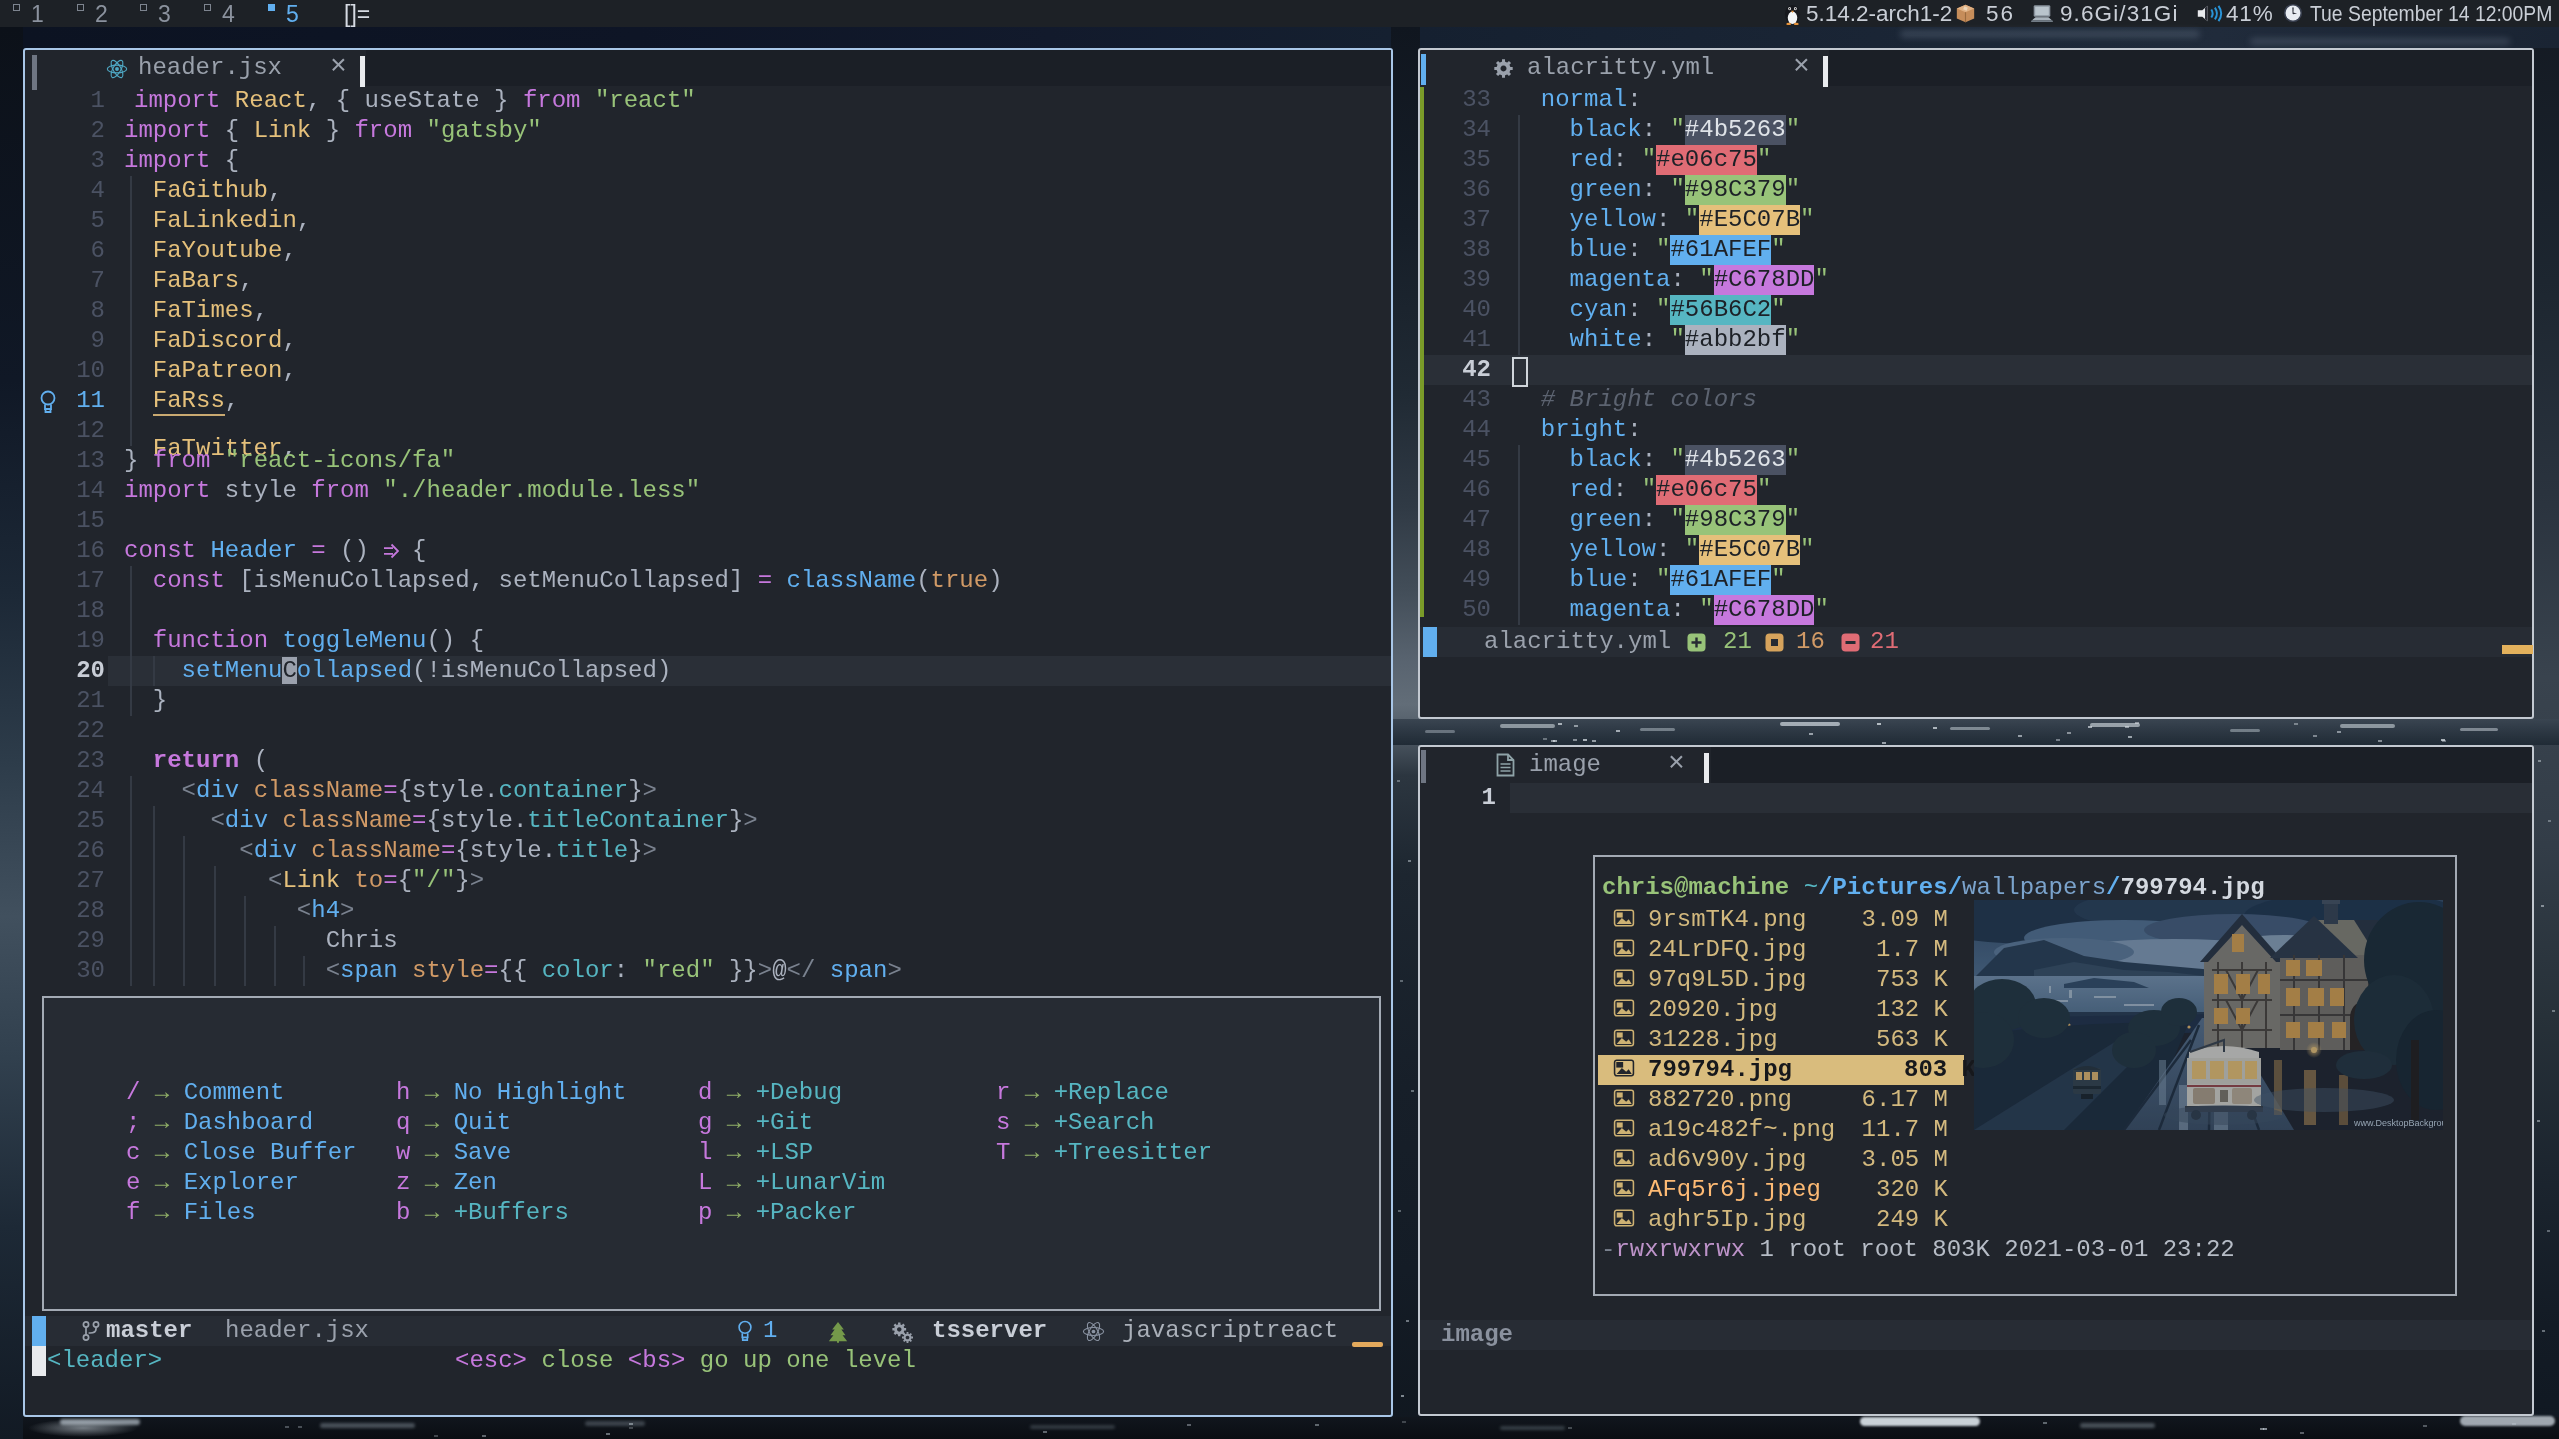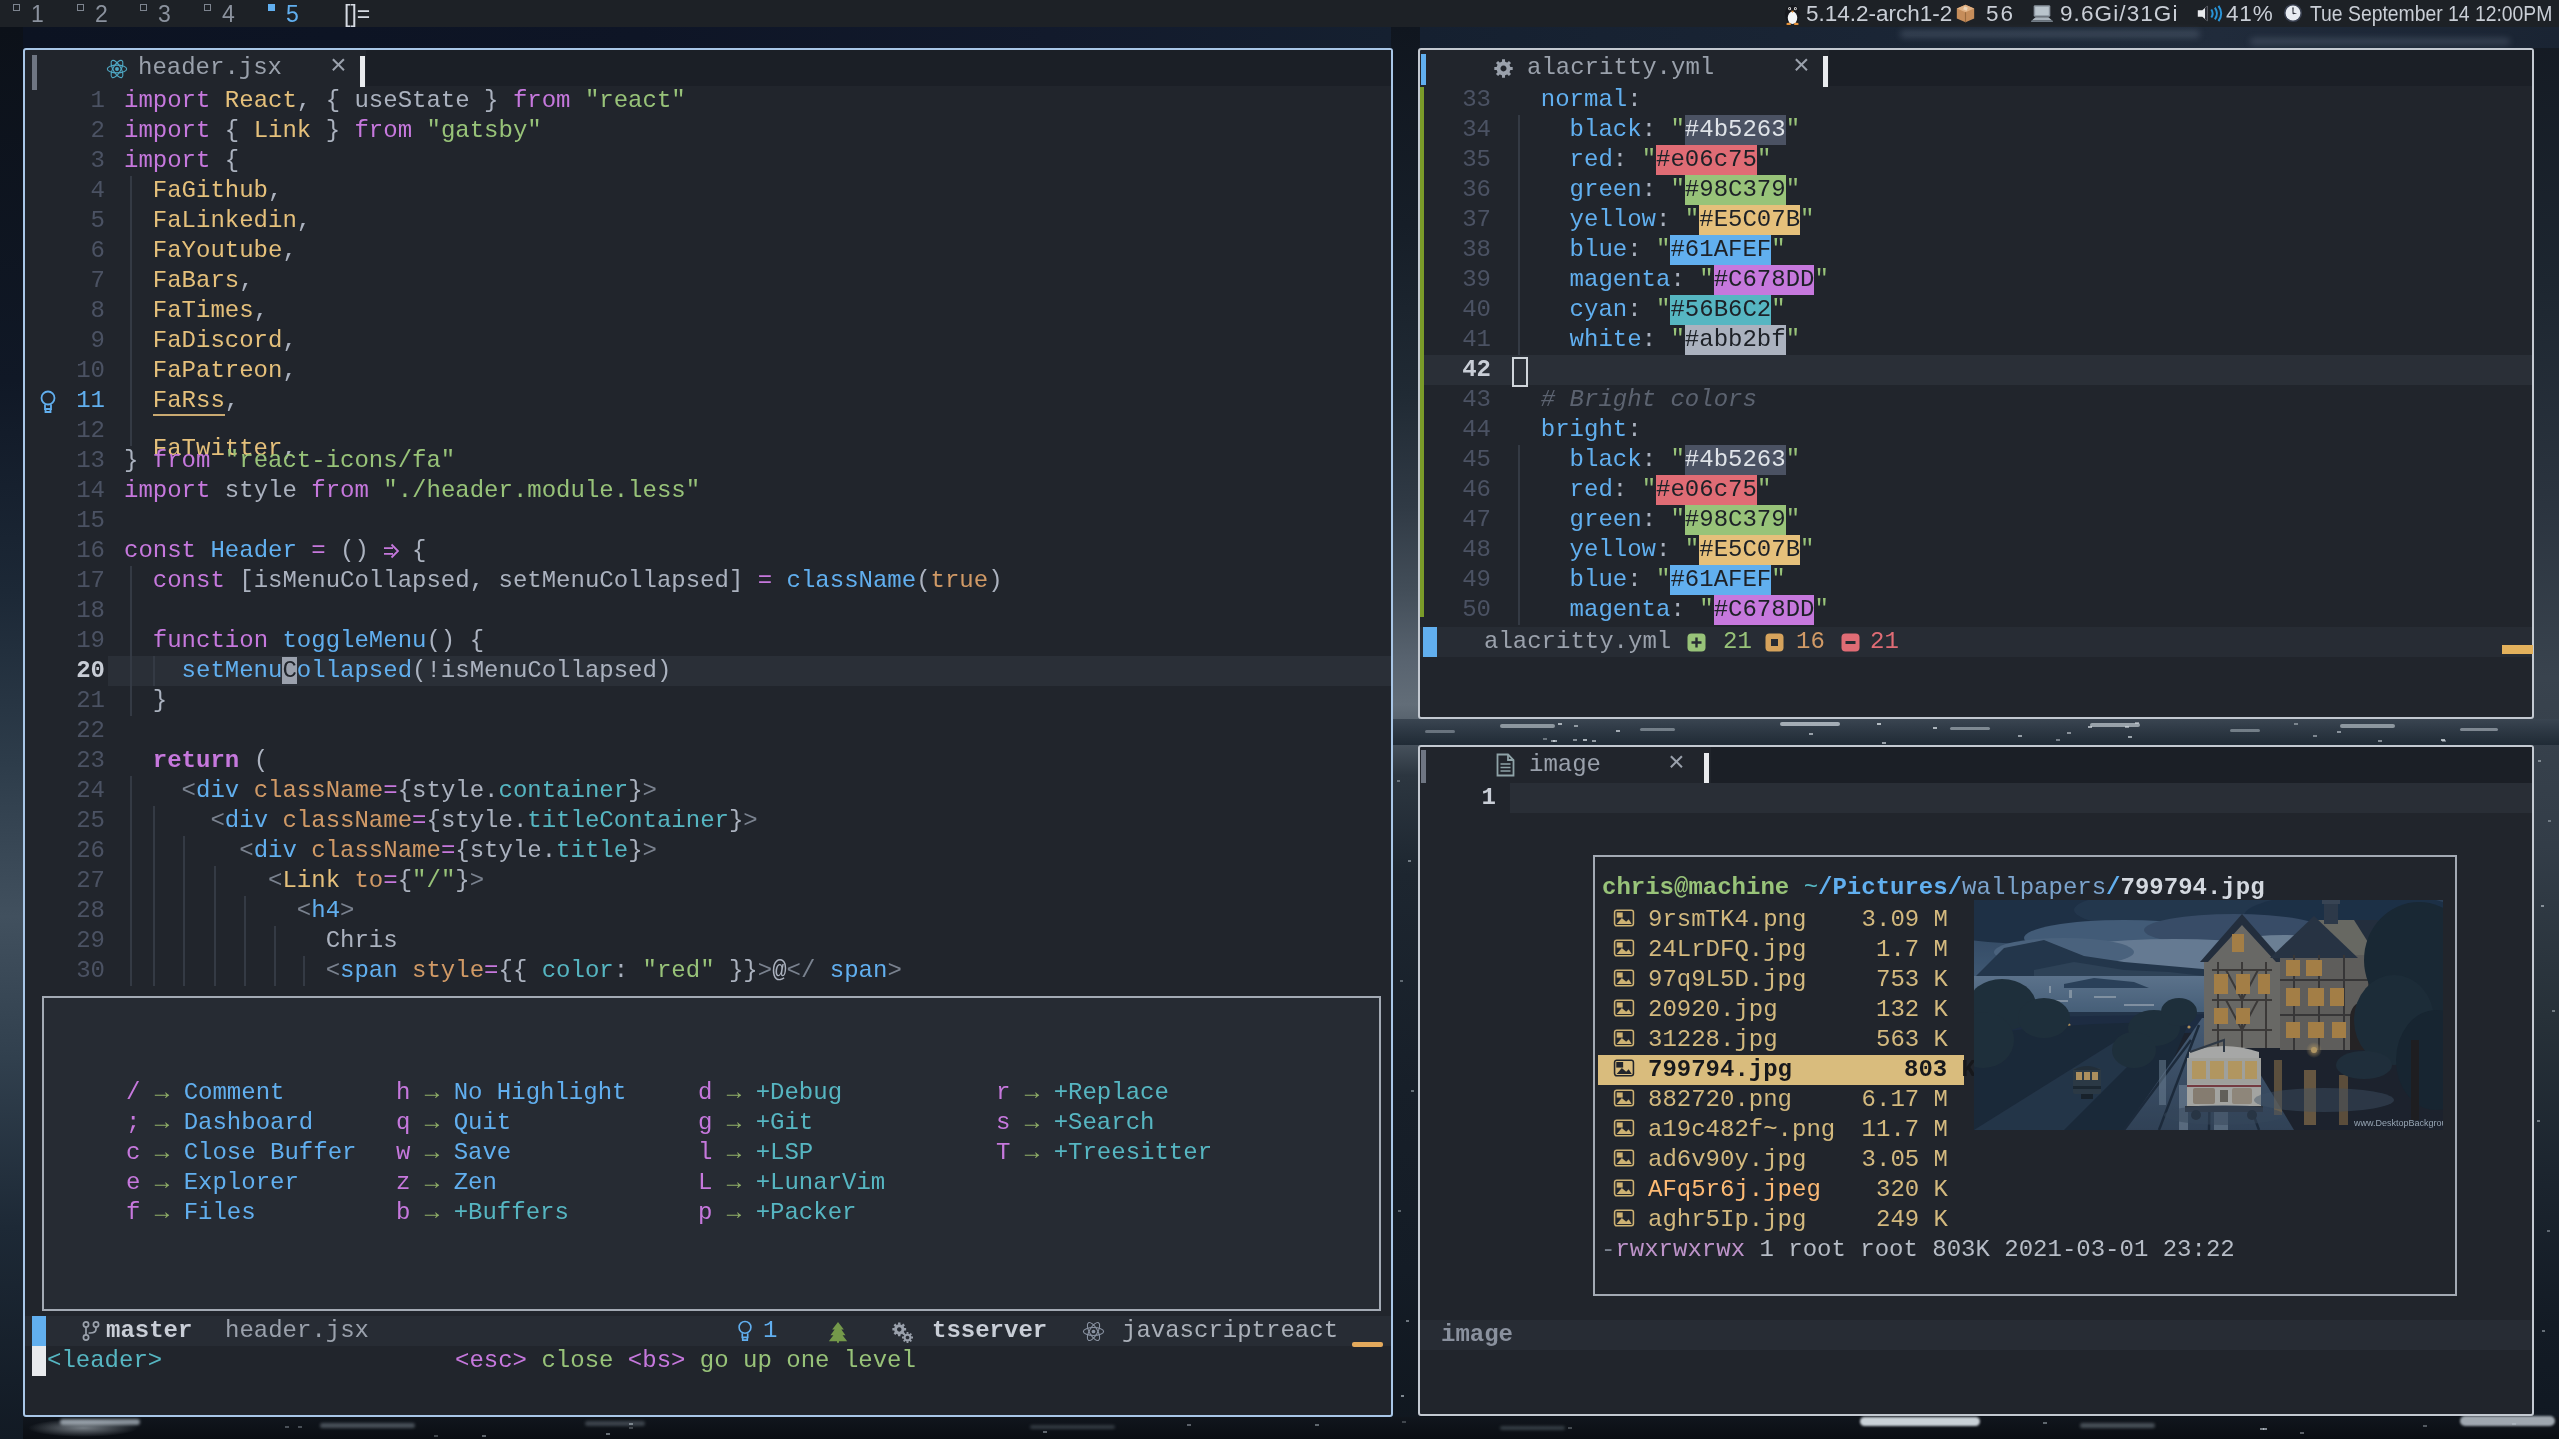--- a/index.html
+++ b/index.html
@@ -169,21 +169,21 @@
 <div class="ln" style="left:7px;top:696px;width:73px;color:#4b5263;font-weight:normal;">23</div>
 <div class="ln" style="left:7px;top:726px;width:73px;color:#4b5263;font-weight:normal;">24</div>
 <div class="ln" style="left:7px;top:756px;width:73px;color:#4b5263;font-weight:normal;">25</div>
 <div class="ln" style="left:7px;top:786px;width:73px;color:#4b5263;font-weight:normal;">26</div>
 <div class="ln" style="left:7px;top:816px;width:73px;color:#4b5263;font-weight:normal;">27</div>
 <div class="ln" style="left:7px;top:846px;width:73px;color:#4b5263;font-weight:normal;">28</div>
 <div class="ln" style="left:7px;top:876px;width:73px;color:#4b5263;font-weight:normal;">29</div>
 <div class="ln" style="left:7px;top:906px;width:73px;color:#4b5263;font-weight:normal;">30</div>
     </div>
 <div id="codeL">
-      <div class="line" style="left:99px;top:36px;text-align:right;"><i class="mg">import</i> <i class="yl">React</i><i class="fg">, { useState } </i><i class="mg">from</i> <i class="gr">"react"</i></div>
+      <div class="line" style="left:109px;top:36px;text-align:right;"><i class="mg">import</i> <i class="yl">React</i><i class="fg">, { useState } </i><i class="mg">from</i> <i class="gr">"react"</i></div>
 <div class="line" style="left:99px;top:66px;"><i class="mg">import</i><i class="fg"> { </i><i class="yl">Link</i><i class="fg"> } </i><i class="mg">from</i> <i class="gr">"gatsby"</i></div>
 <div class="line" style="left:99px;top:96px;"><i class="mg">import</i><i class="fg"> {</i></div>
 <div class="line" style="left:99px;top:126px;"><i class="yl">  FaGithub</i><i class="fg">,</i></div>
 <div class="line" style="left:99px;top:156px;"><i class="yl">  FaLinkedin</i><i class="fg">,</i></div>
 <div class="line" style="left:99px;top:186px;"><i class="yl">  FaYoutube</i><i class="fg">,</i></div>
 <div class="line" style="left:99px;top:216px;"><i class="yl">  FaBars</i><i class="fg">,</i></div>
 <div class="line" style="left:99px;top:246px;"><i class="yl">  FaTimes</i><i class="fg">,</i></div>
 <div class="line" style="left:99px;top:276px;"><i class="yl">  FaDiscord</i><i class="fg">,</i></div>
 <div class="line" style="left:99px;top:306px;"><i class="yl">  FaPatreon</i><i class="fg">,</i></div>
 <div class="line" style="left:99px;top:336px;"><i class="yl">  <u style="text-decoration:none;border-bottom:2px solid #c9a971;">FaRss</u></i><i class="fg">,</i></div>

